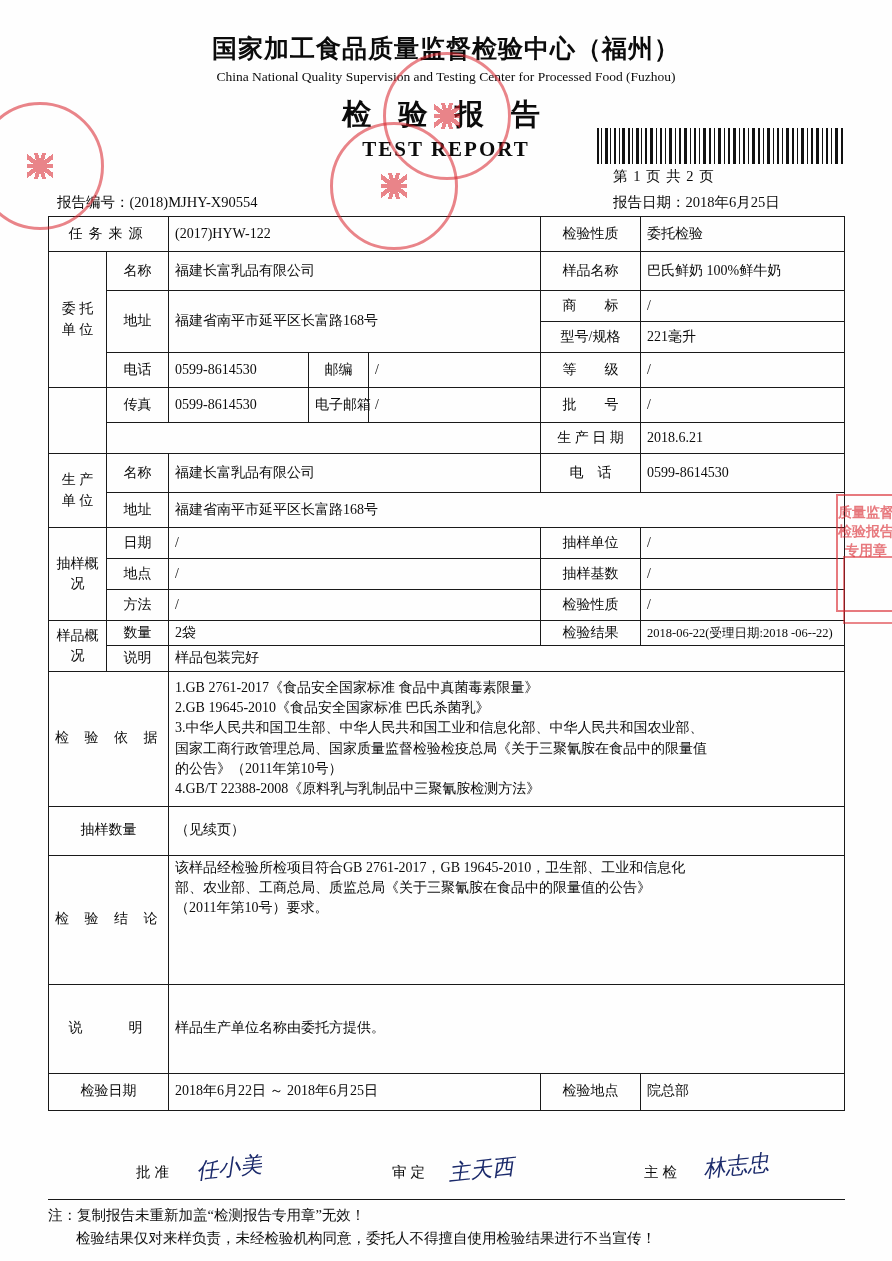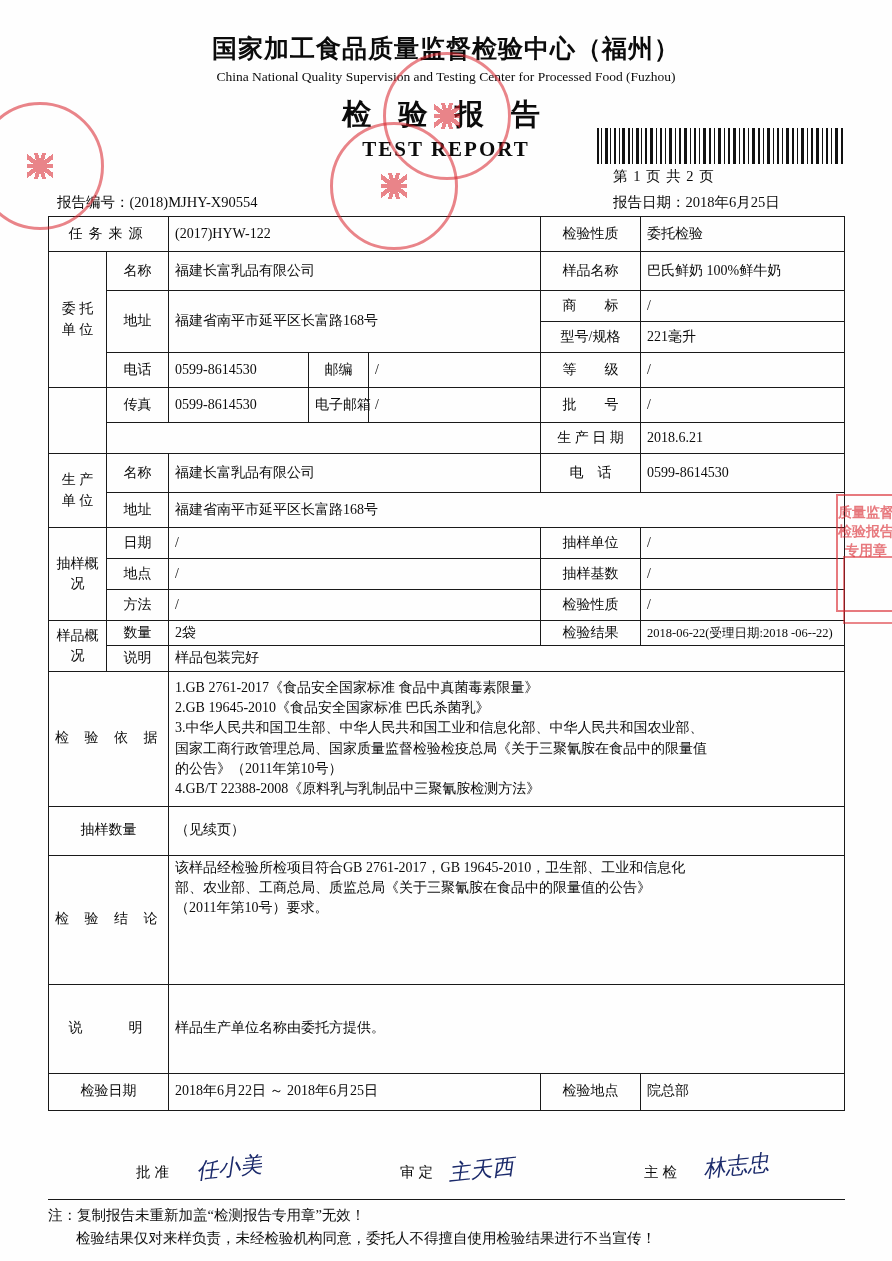--- a/index.html
+++ b/index.html
@@ -161,21 +161,21 @@
     width: 796px;
     height: 44px;
     z-index: 3;
   }
   .sig {
     position: absolute;
     font-size: 14.5px;
     letter-spacing: 4px;
   }
   .sig-a { left: 88px; top: 8px; }
-  .sig-b { left: 352px; top: 8px; text-align: center; }
+  .sig-b { left: 344px; top: 8px; text-align: center; }
   .sig-c { left: 596px; top: 8px; }
   .hand {
     position: absolute;
     font-family: "DejaVu Serif", serif;
     font-size: 22px;
     font-style: italic;
     color: #1b2a6b;
     transform: rotate(-6deg);
   }
   .hand-a { left: 148px; top: -2px; }

